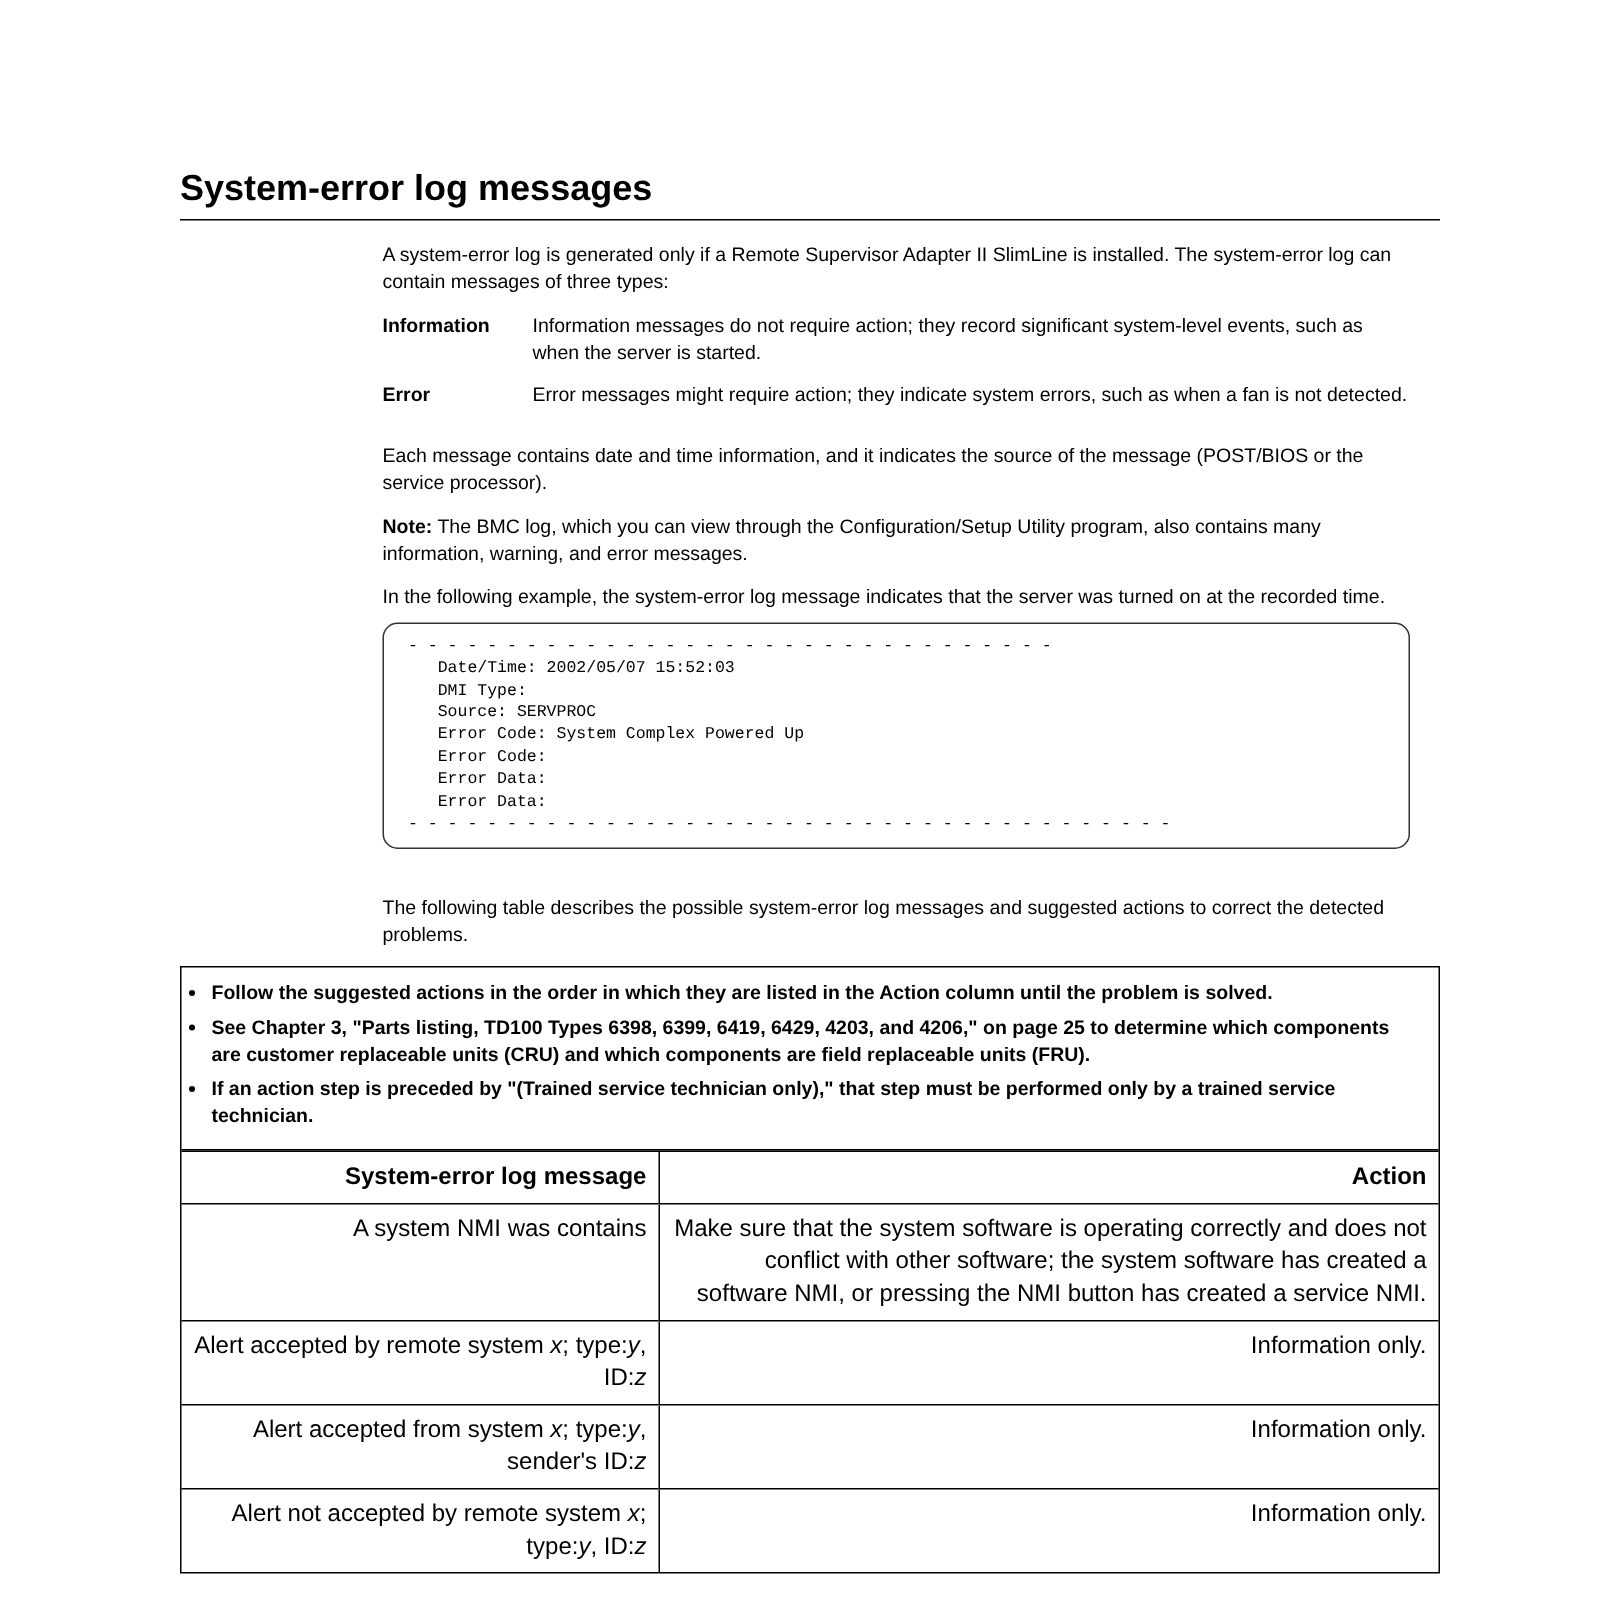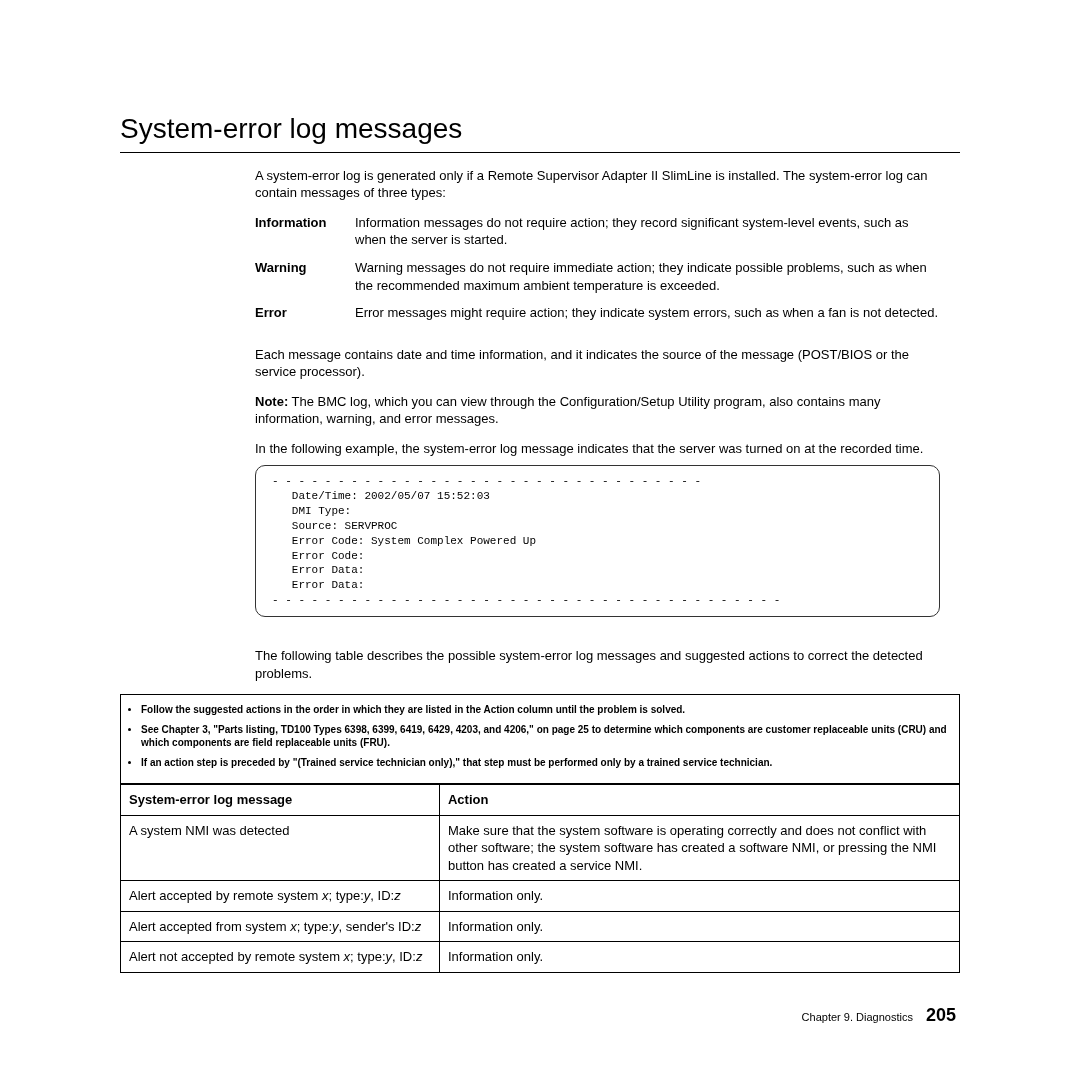--- a/index.html
+++ b/index.html
@@ -11,22 +11,22 @@
     font-size: 13px;
     line-height: 1.35;
   }
   .page {
     width: 960px;
     margin: 0 auto;
     padding: 110px 60px 40px 60px;
     box-sizing: border-box;
   }
   .main-heading {
-    font-size: 28px;
-    font-weight: normal;
+    font-size: 24px;
+    font-weight: bold;
     margin: 0 0 4px 0;
   }
   .heading-rule {
     border: none;
     border-top: 1.5px solid #000;
     margin: 0 0 14px 0;
   }
   .body-text {
     margin-left: 135px;
     margin-right: 20px;
@@ -71,33 +71,33 @@
     padding: 8px 12px 8px 6px;
     border-bottom: 1px solid #000;
   }
   .action-notes ul {
     margin: 0;
     padding-left: 14px;
   }
   .action-notes li {
     font-weight: bold;
     margin-bottom: 6px;
-    font-size: 10px;
+    font-size: 13px;
     line-height: 1.35;
   }
   .msg-table {
     width: 100%;
     border-collapse: collapse;
   }
   .msg-table th, .msg-table td {
     border-top: 1px solid #000;
     padding: 6px 8px;
-    text-align: left;
+    text-align: right;
     vertical-align: top;
-    font-size: 13px;
+    font-size: 16px;
   }
   .msg-table th {
     font-weight: bold;
   }
   .msg-table td.col-msg, .msg-table th.col-msg {
     width: 38%;
     border-right: 1px solid #000;
   }
   .msg-table td.col-act, .msg-table th.col-act {
     width: 62%;
@@ -123,24 +123,20 @@
   <hr class="heading-rule">
 
   <div class="body-text">
     <p class="para">A system-error log is generated only if a Remote Supervisor Adapter II SlimLine is installed. The system-error log can contain messages of three types:</p>
 
     <table class="def-table">
       <tbody>
           <tr>
         <td class="def-term">Information</td>
         <td class="def-desc">Information messages do not require action; they record significant system-level events, such as when the server is started.</td>
-      </tr>
-      <tr>
-        <td class="def-term">Warning</td>
-        <td class="def-desc">Warning messages do not require immediate action; they indicate possible problems, such as when the recommended maximum ambient temperature is exceeded.</td>
       </tr>
       <tr>
         <td class="def-term">Error</td>
         <td class="def-desc">Error messages might require action; they indicate system errors, such as when a fan is not detected.</td>
       </tr>
     </tbody>
       </table>
 
     <p class="para">Each message contains date and time information, and it indicates the source of the message (POST/BIOS or the service processor).</p>
 
@@ -171,21 +167,21 @@
         <li>If an action step is preceded by "(Trained service technician only)," that step must be performed only by a trained service technician.</li>
       </ul>
     </div>
     <table class="msg-table">
       <tbody>
           <tr>
         <th class="col-msg">System-error log message</th>
         <th class="col-act">Action</th>
       </tr>
       <tr>
-        <td class="col-msg">A system NMI was detected</td>
+        <td class="col-msg">A system NMI was contains</td>
         <td class="col-act">Make sure that the system software is operating correctly and does not conflict with other software; the system software has created a software NMI, or pressing the NMI button has created a service NMI.</td>
       </tr>
       <tr>
         <td class="col-msg">
           <span>Alert accepted by remote system </span><span class="ital">x</span><span>; type:</span><span class="ital">y</span><span>, ID:</span><span class="ital">z</span>
         </td>
         <td class="col-act">Information only.</td>
       </tr>
       <tr>
         <td class="col-msg">

